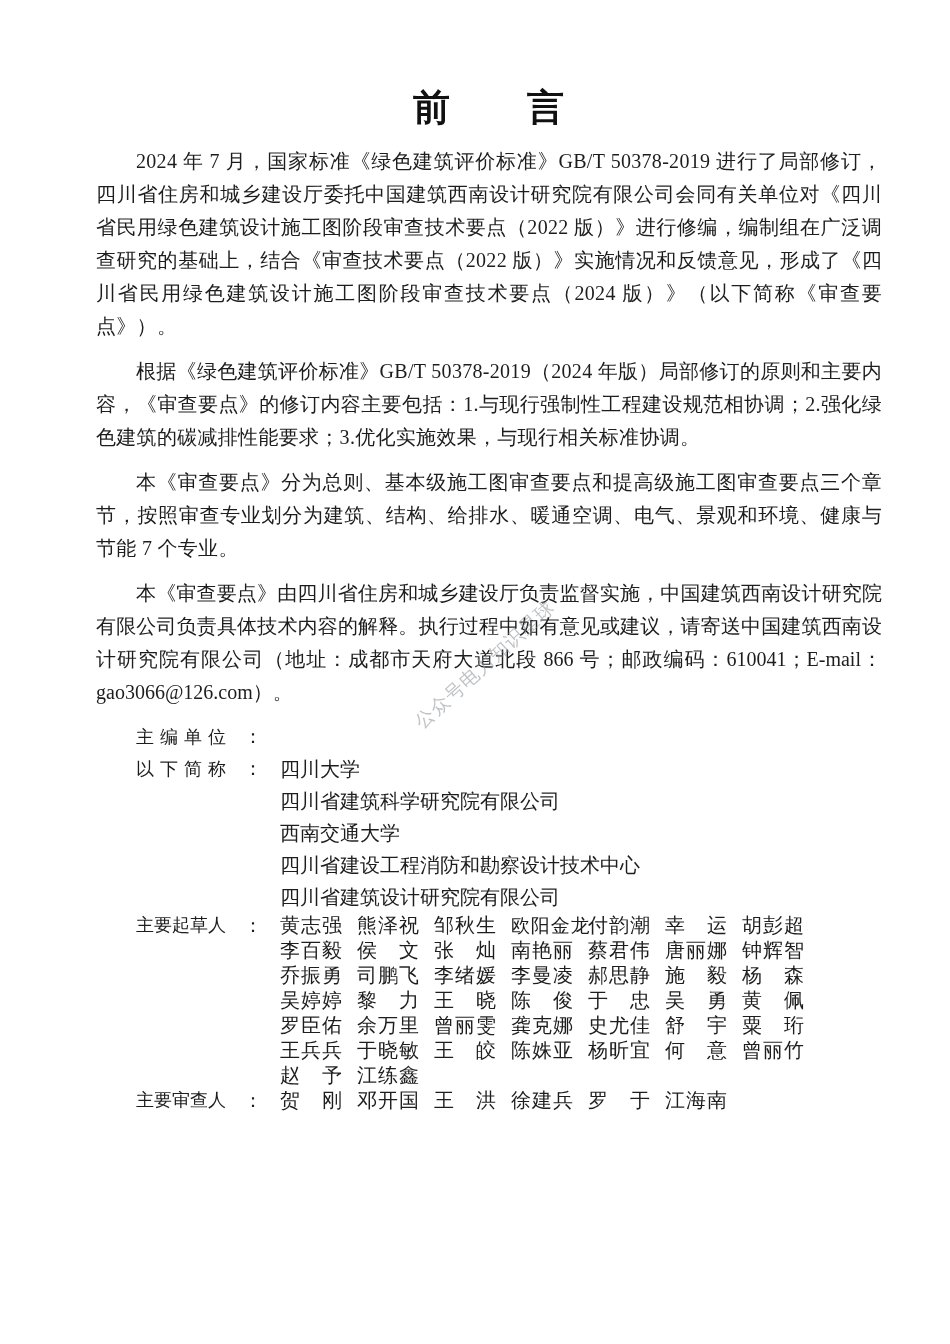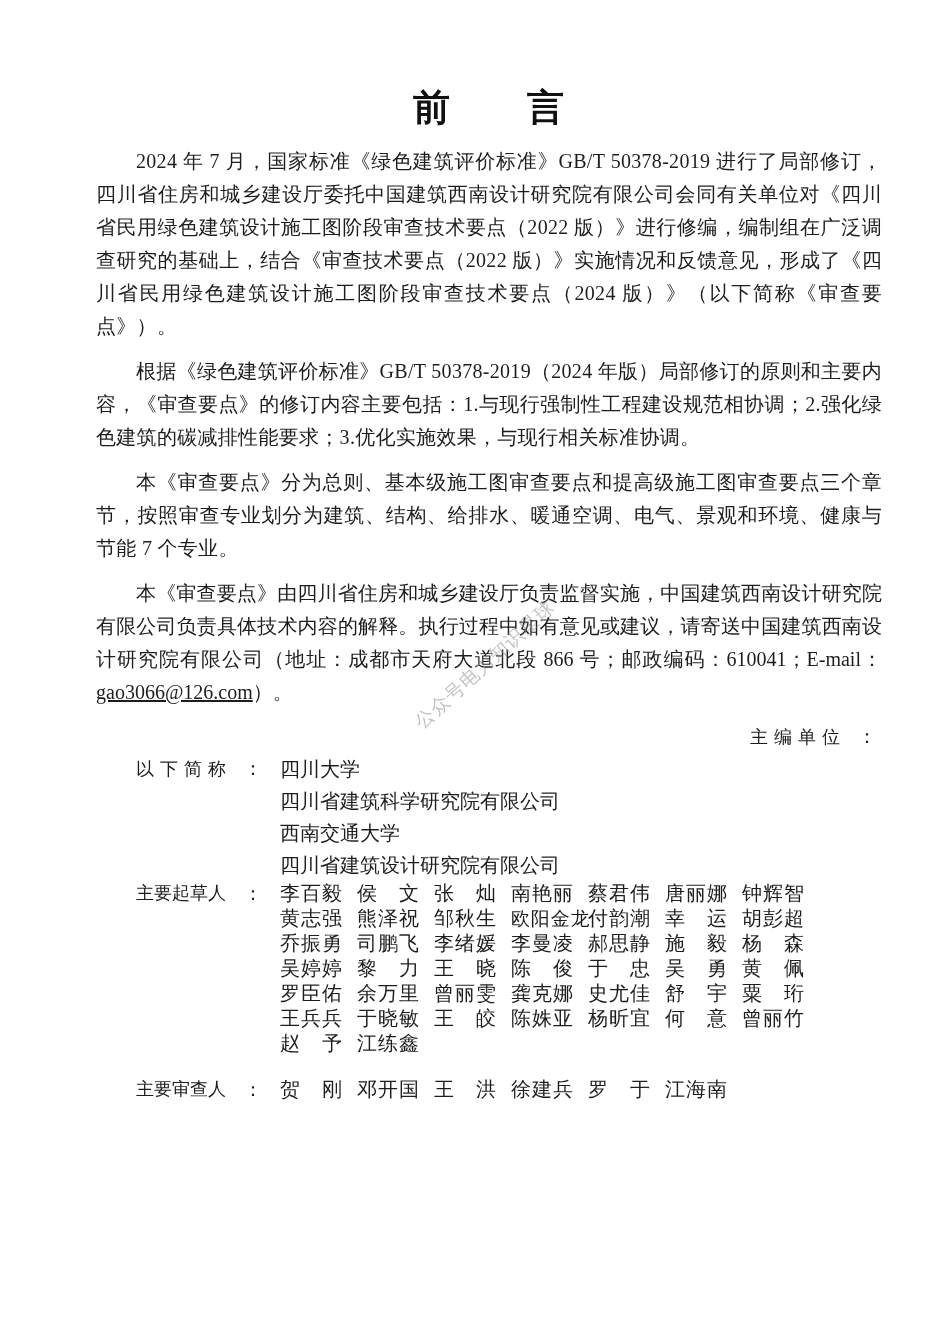--- a/index.html
+++ b/index.html
@@ -13,38 +13,38 @@
   .content{position:absolute;left:84px;top:84px;width:810px;}
   .doc-title{
     text-align:center;font-size:37px;font-weight:bold;color:#111;
     margin:0 0 13px 0;letter-spacing:1px;line-height:48px;
   }
   .para{
     font-size:20px;line-height:33px;text-align:justify;
     text-indent:2em;margin:12px;letter-spacing:0.3px;
   }
   .para.no-ls{letter-spacing:0;}
-  .email{text-decoration:underline;color:inherit;}
+  .email{color:inherit;}
   .editors{margin-top:8px;font-size:20px;}
-  .ed-row{display:flex;align-items:flex-start;justify-content:flex-end;}
+  .ed-row{display:flex;align-items:flex-start;}
   .ed-label{
     flex:none;width:90px;margin-left:52px;font-size:18px;
     text-align:justify;text-align-last:justify;line-height:32px;color:#1d1d1d;
   }
   .ed-colon{flex:none;width:54px;text-align:center;line-height:32px;font-size:19px;}
   .ed-content{flex:1;min-width:0;}
   .org-line{line-height:32px;white-space:nowrap;}
   .ed-row.tight .ed-label,.ed-row.tight .ed-colon{line-height:25px;}
   .names-row{display:grid;grid-template-columns:repeat(7,77px);line-height:25px;}
   .name{
     display:inline-block;width:62px;white-space:nowrap;
     text-align:justify;text-align-last:justify;
   }
   .name.n4{letter-spacing:-1.5px;font-size:19px;width:auto;}
-  .reviewers-block{margin-top:21px;}
+  .reviewers-block{margin-top:0;}
   .watermark{
     position:absolute;left:418px;top:712px;
     transform:rotate(-42deg);transform-origin:0 50%;
     color:#8d9296;opacity:0.55;font-size:19px;white-space:nowrap;
     letter-spacing:1px;pointer-events:none;
   }
 </style>
 </head>
 <body>
 
@@ -65,45 +65,46 @@
         <div class="ed-colon">：</div>
       </div>
 
       <div class="ed-row">
         <div class="ed-label">以下简称</div>
         <div class="ed-colon">：</div>
         <div class="ed-content">
             <div class="org-line">四川大学</div>
             <div class="org-line">四川省建筑科学研究院有限公司</div>
             <div class="org-line">西南交通大学</div>
+            <div class="org-line">四川省建设工程消防和勘察设计技术中心</div>
             <div class="org-line">四川省建筑设计研究院有限公司</div>
           </div>
       </div>
 
       <div class="ed-row tight">
         <div class="ed-label">主要起草人</div>
         <div class="ed-colon">：</div>
         <div class="ed-content names">
             <div class="names-row">
+              <span class="name">黄志强</span>
+              <span class="name">熊泽祝</span>
+              <span class="name">邹秋生</span>
+              <span class="name n4">欧阳金龙</span>
+              <span class="name">付韵潮</span>
+              <span class="name">幸运</span>
+              <span class="name">胡彭超</span>
+            </div>
+            <div class="names-row">
               <span class="name">李百毅</span>
               <span class="name">侯文</span>
               <span class="name">张灿</span>
               <span class="name">南艳丽</span>
               <span class="name">蔡君伟</span>
               <span class="name">唐丽娜</span>
               <span class="name">钟辉智</span>
-            </div>
-            <div class="names-row">
-              <span class="name">黄志强</span>
-              <span class="name">熊泽祝</span>
-              <span class="name">邹秋生</span>
-              <span class="name n4">欧阳金龙</span>
-              <span class="name">付韵潮</span>
-              <span class="name">幸运</span>
-              <span class="name">胡彭超</span>
             </div>
             <div class="names-row">
               <span class="name">乔振勇</span>
               <span class="name">司鹏飞</span>
               <span class="name">李绪媛</span>
               <span class="name">李曼凌</span>
               <span class="name">郝思静</span>
               <span class="name">施毅</span>
               <span class="name">杨森</span>
             </div>

